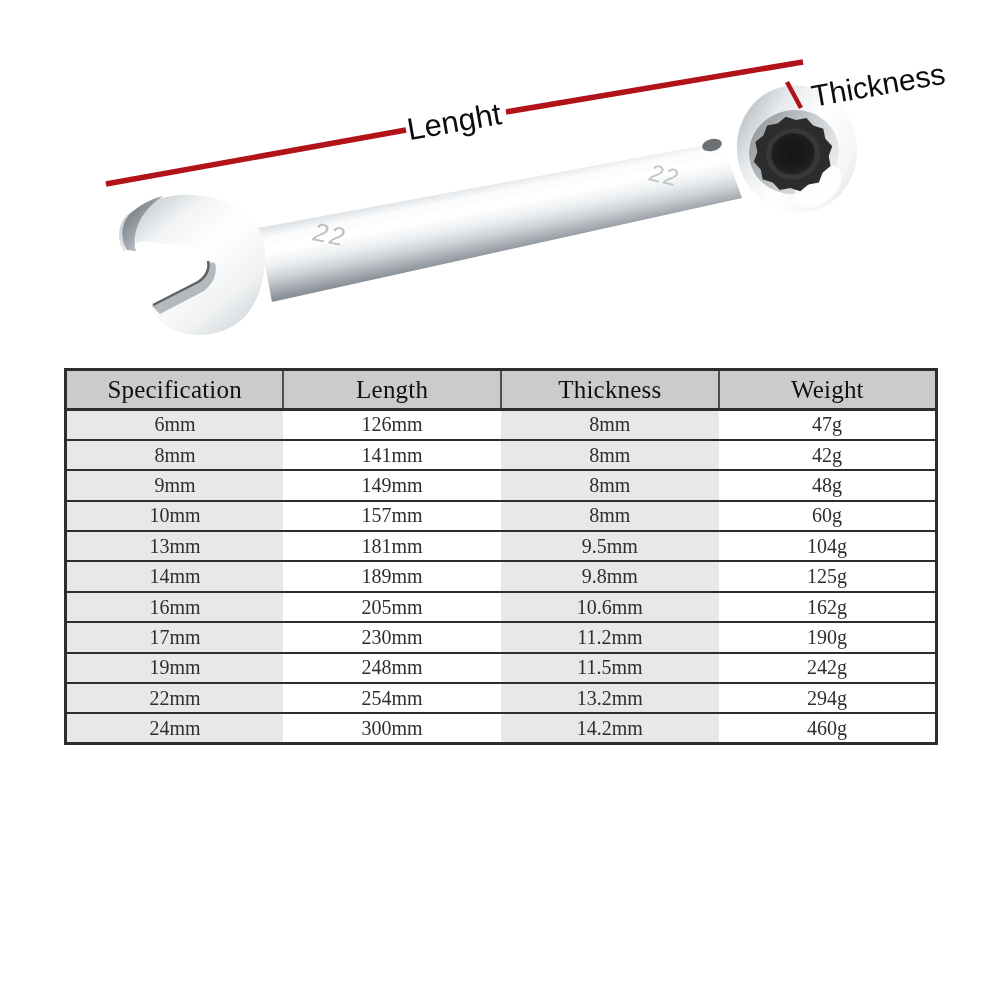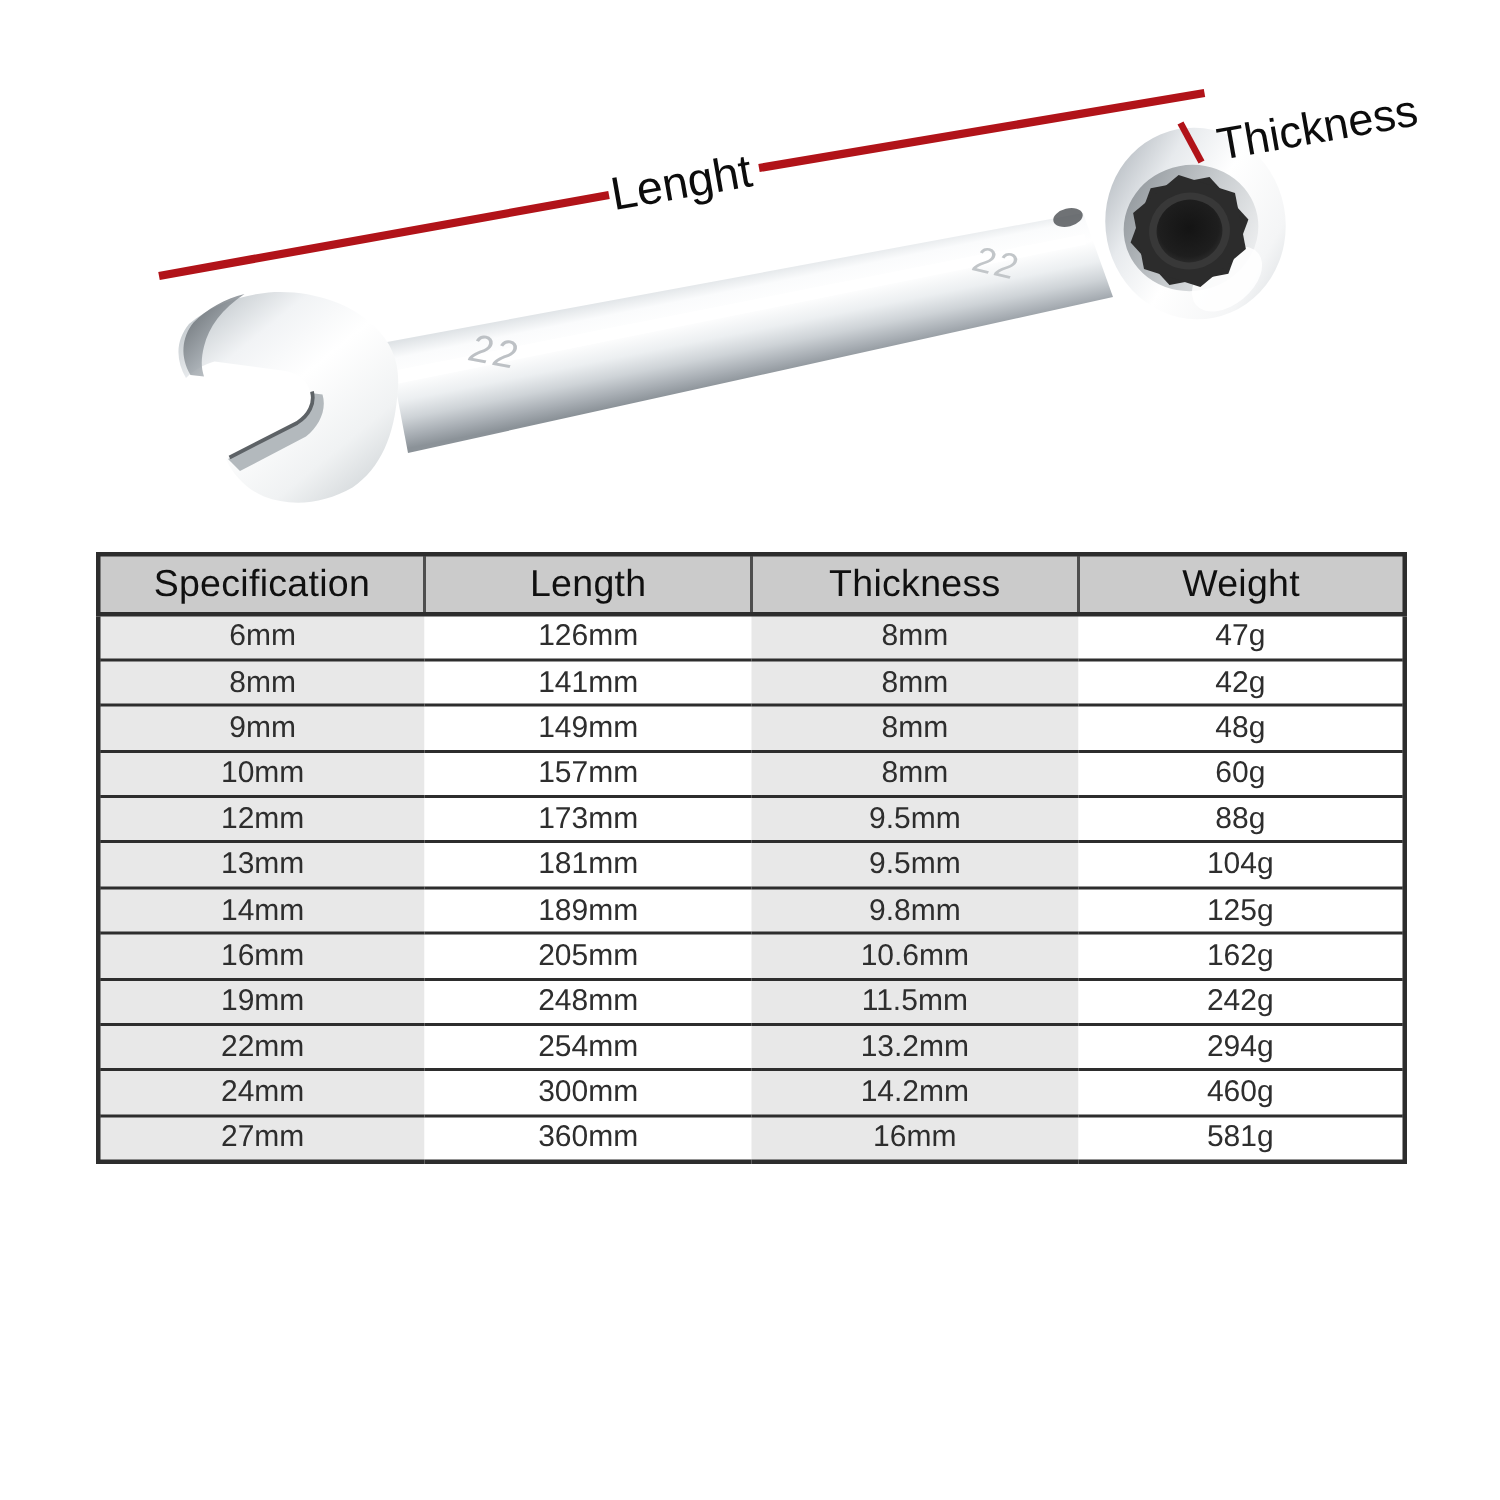--- a/index.html
+++ b/index.html
@@ -2,21 +2,21 @@
 <html><head>
 <meta charset="utf-8">
 <style>
   * { margin:0; padding:0; box-sizing:border-box; }
   html,body { background:#ffffff; }
   .canvas {
     position:relative; width:1000px; height:1000px; background:#ffffff;
     font-family:"Liberation Sans", sans-serif; overflow:hidden;
   }
   .figure-wrap { position:absolute; left:0; top:0; width:1000px; height:365px; }
-  .table-wrap { position:absolute; left:64px; top:368px; width:744px; }
+  .table-wrap { position:absolute; left:64px; top:368px; width:744px;font-family:Liberation Serif, serif; }
   table.spec-table {
     width:874px; border-collapse:collapse; table-layout:fixed;
     border:3px solid #2d2d2d;
   }
   table.spec-table th {
     height:40px; background:#cbcbcb; color:#101010;
     font-size:25px; font-weight:400; text-align:center; vertical-align:middle;
     border-bottom:3px solid #2d2d2d; border-right:2px solid #4e4e4e;
     letter-spacing:0.2px;
   }
@@ -162,64 +162,58 @@
             <td>8mm</td>
             <td>48g</td>
           </tr>
           <tr>
             <td>10mm</td>
             <td>157mm</td>
             <td>8mm</td>
             <td>60g</td>
           </tr>
           <tr>
-            <td>12mm</td>
-            <td>173mm</td>
-            <td>9.5mm</td>
-            <td>88g</td>
-          </tr>
-          <tr>
             <td>13mm</td>
             <td>181mm</td>
             <td>9.5mm</td>
             <td>104g</td>
           </tr>
           <tr>
             <td>14mm</td>
             <td>189mm</td>
             <td>9.8mm</td>
             <td>125g</td>
           </tr>
           <tr>
             <td>16mm</td>
             <td>205mm</td>
             <td>10.6mm</td>
             <td>162g</td>
           </tr>
           <tr>
+            <td>17mm</td>
+            <td>230mm</td>
+            <td>11.2mm</td>
+            <td>190g</td>
+          </tr>
+          <tr>
             <td>19mm</td>
             <td>248mm</td>
             <td>11.5mm</td>
             <td>242g</td>
           </tr>
           <tr>
             <td>22mm</td>
             <td>254mm</td>
             <td>13.2mm</td>
             <td>294g</td>
           </tr>
           <tr>
             <td>24mm</td>
             <td>300mm</td>
             <td>14.2mm</td>
             <td>460g</td>
           </tr>
-          <tr>
-            <td>27mm</td>
-            <td>360mm</td>
-            <td>16mm</td>
-            <td>581g</td>
-          </tr>
         </tbody>
     </table>
   </div>
 
 </div>
 
 </body></html>

